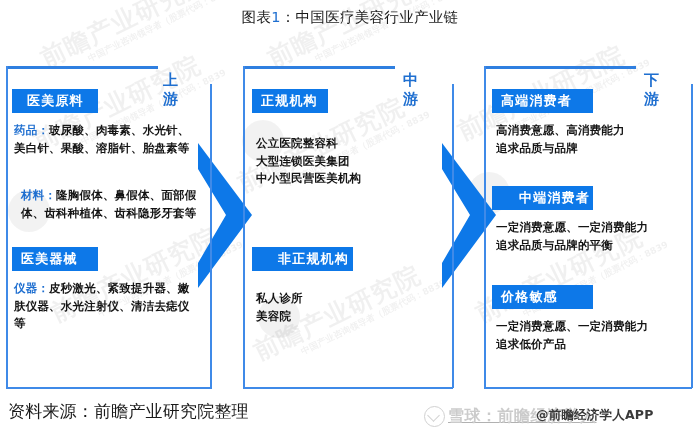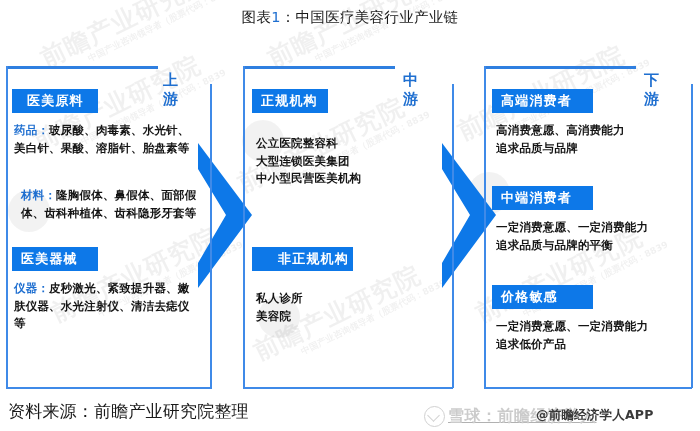--- a/index.html
+++ b/index.html
@@ -281,21 +281,21 @@
     <div class="edge edge-thin" style="left:691px; top:84px; width:1.5px; height:304px;"></div>
 
     <div class="stage-label" style="left:644px; top:58px;">下游</div>
 
     <div class="badge" style="left:492px; top:89px; width:101px; height:24px; padding-left:9px;">
       <span>高端消费者</span>
     </div>
     <div class="body-text" style="left:496px; top:122px; width:192px; white-space:pre-line;">高消费意愿、高消费能力
 追求品质与品牌</div>
 
-    <div class="badge" style="left:492px; top:186px; width:101px; height:24px; padding-left:9px;">
+    <div class="badge" style="left:492px; top:186px; width:101px; height:24px; padding-left:27px;">
       <span>中端消费者</span>
     </div>
     <div class="body-text" style="left:496px; top:219px; width:192px; white-space:pre-line;">一定消费意愿、一定消费能力
 追求品质与品牌的平衡</div>
 
     <div class="badge" style="left:492px; top:285px; width:101px; height:24px; padding-left:9px;">
       <span>价格敏感</span>
     </div>
     <div class="body-text" style="left:496px; top:318px; width:192px; white-space:pre-line;">一定消费意愿、一定消费能力
 追求低价产品</div>

